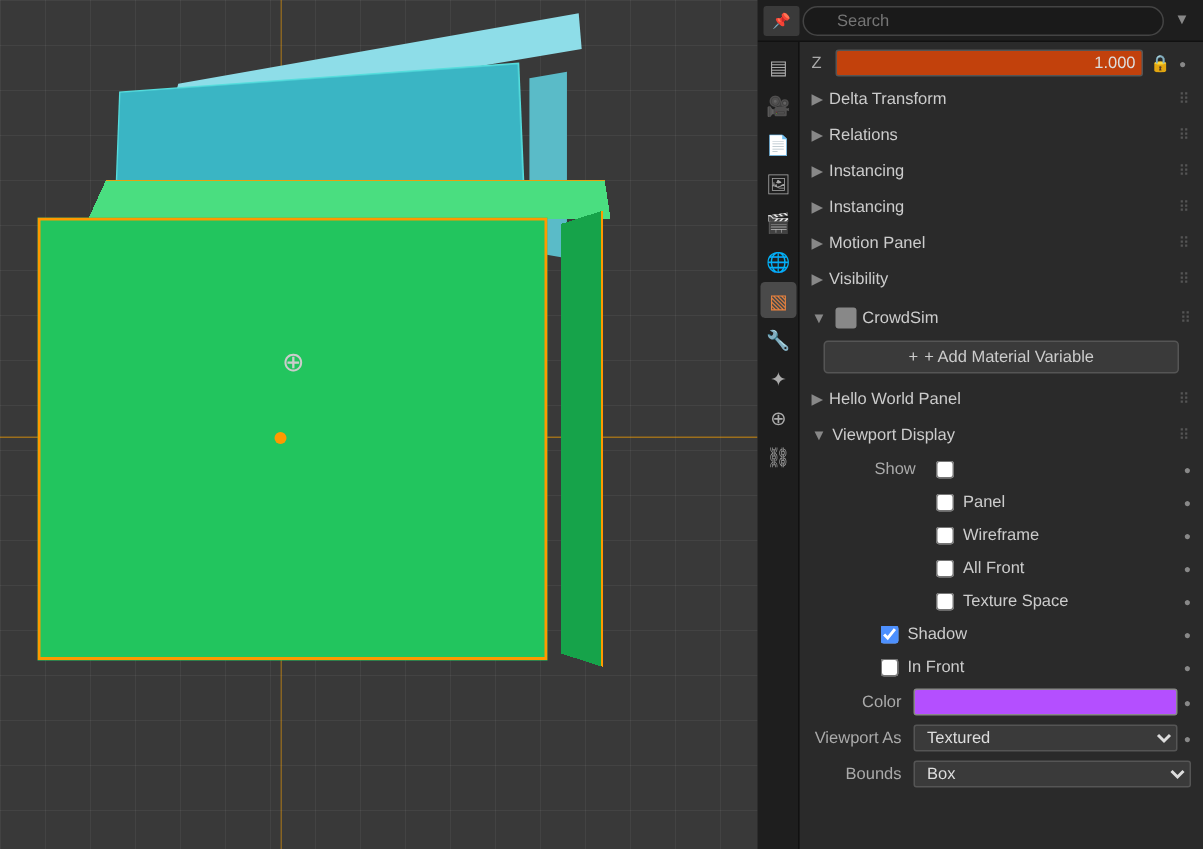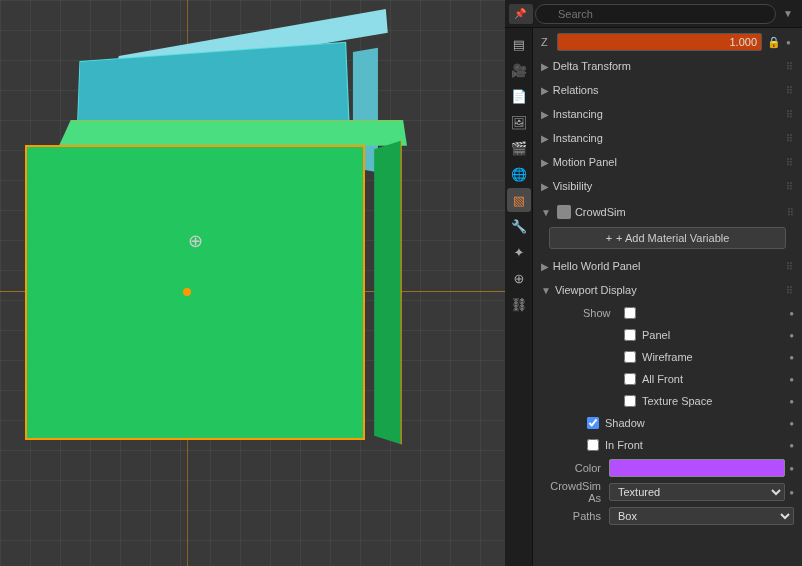--- a/index.html
+++ b/index.html
@@ -658,32 +658,32 @@
         <span class="check-dot">●</span>
       </div>
 
       <div class="color-row">
         <span class="color-label">Color</span>
         <div class="color-swatch"></div>
         <span class="check-dot">●</span>
       </div>
 
       <div class="display-as-row">
-        <span class="display-as-label">CrowdSim As</span>
+        <span class="display-as-label">Viewport As</span>
         <select class="display-as-select">
           <option>Textured</option>
           <option>Solid</option>
           <option>Wire</option>
           <option>Bounds</option>
         </select>
         <span class="check-dot">●</span>
       </div>
 
       <div class="display-as-row">
-        <span class="display-as-label">Paths</span>
+        <span class="display-as-label">Bounds</span>
         <select class="display-as-select">
           <option>Box</option>
           <option>Sphere</option>
           <option>Cylinder</option>
         </select>
       </div>
 
     </div>
   </div>
 </div>

